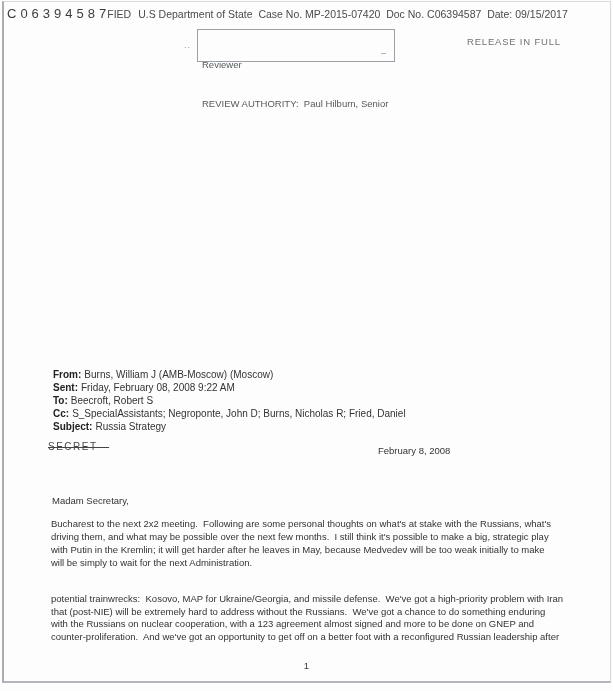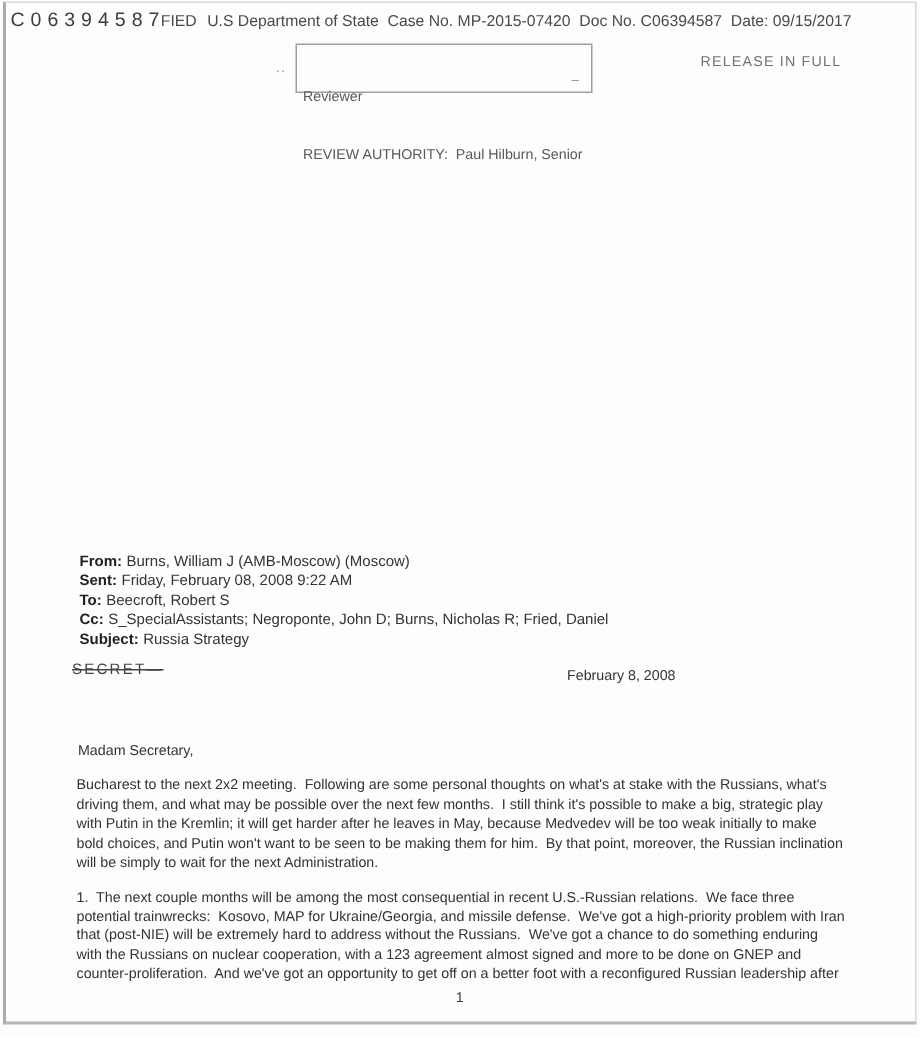--- a/index.html
+++ b/index.html
@@ -156,26 +156,24 @@
   <div class="abs classification">SECRET—</div>
 
   <div class="abs date-line">February 8, 2008</div>
 
   <div class="abs salutation">Madam Secretary,</div>
 
   <div class="abs body-para para-intro">
     <div class="body-line">Bucharest to the next 2x2 meeting.  Following are some personal thoughts on what's at stake with the Russians, what's</div>
     <div class="body-line">driving them, and what may be possible over the next few months.  I still think it's possible to make a big, strategic play</div>
     <div class="body-line">with Putin in the Kremlin; it will get harder after he leaves in May, because Medvedev will be too weak initially to make</div>
-    <div class="body-line">bold choices, and Putin won't want to be seen to be making them for him.  By that point, moreover, the Russian inclination</div>
     <div class="body-line">will be simply to wait for the next Administration.</div>
   </div>
 
   <div class="abs body-para para-one">
-    <div class="body-line">1.  The next couple months will be among the most consequential in recent U.S.-Russian relations.  We face three</div>
     <div class="body-line">potential trainwrecks:  Kosovo, MAP for Ukraine/Georgia, and missile defense.  We've got a high-priority problem with Iran</div>
     <div class="body-line">that (post-NIE) will be extremely hard to address without the Russians.  We've got a chance to do something enduring</div>
     <div class="body-line">with the Russians on nuclear cooperation, with a 123 agreement almost signed and more to be done on GNEP and</div>
     <div class="body-line">counter-proliferation.  And we've got an opportunity to get off on a better foot with a reconfigured Russian leadership after</div>
   </div>
 
   <div class="abs page-number">1</div>
 </div>
 
 </body></html>

